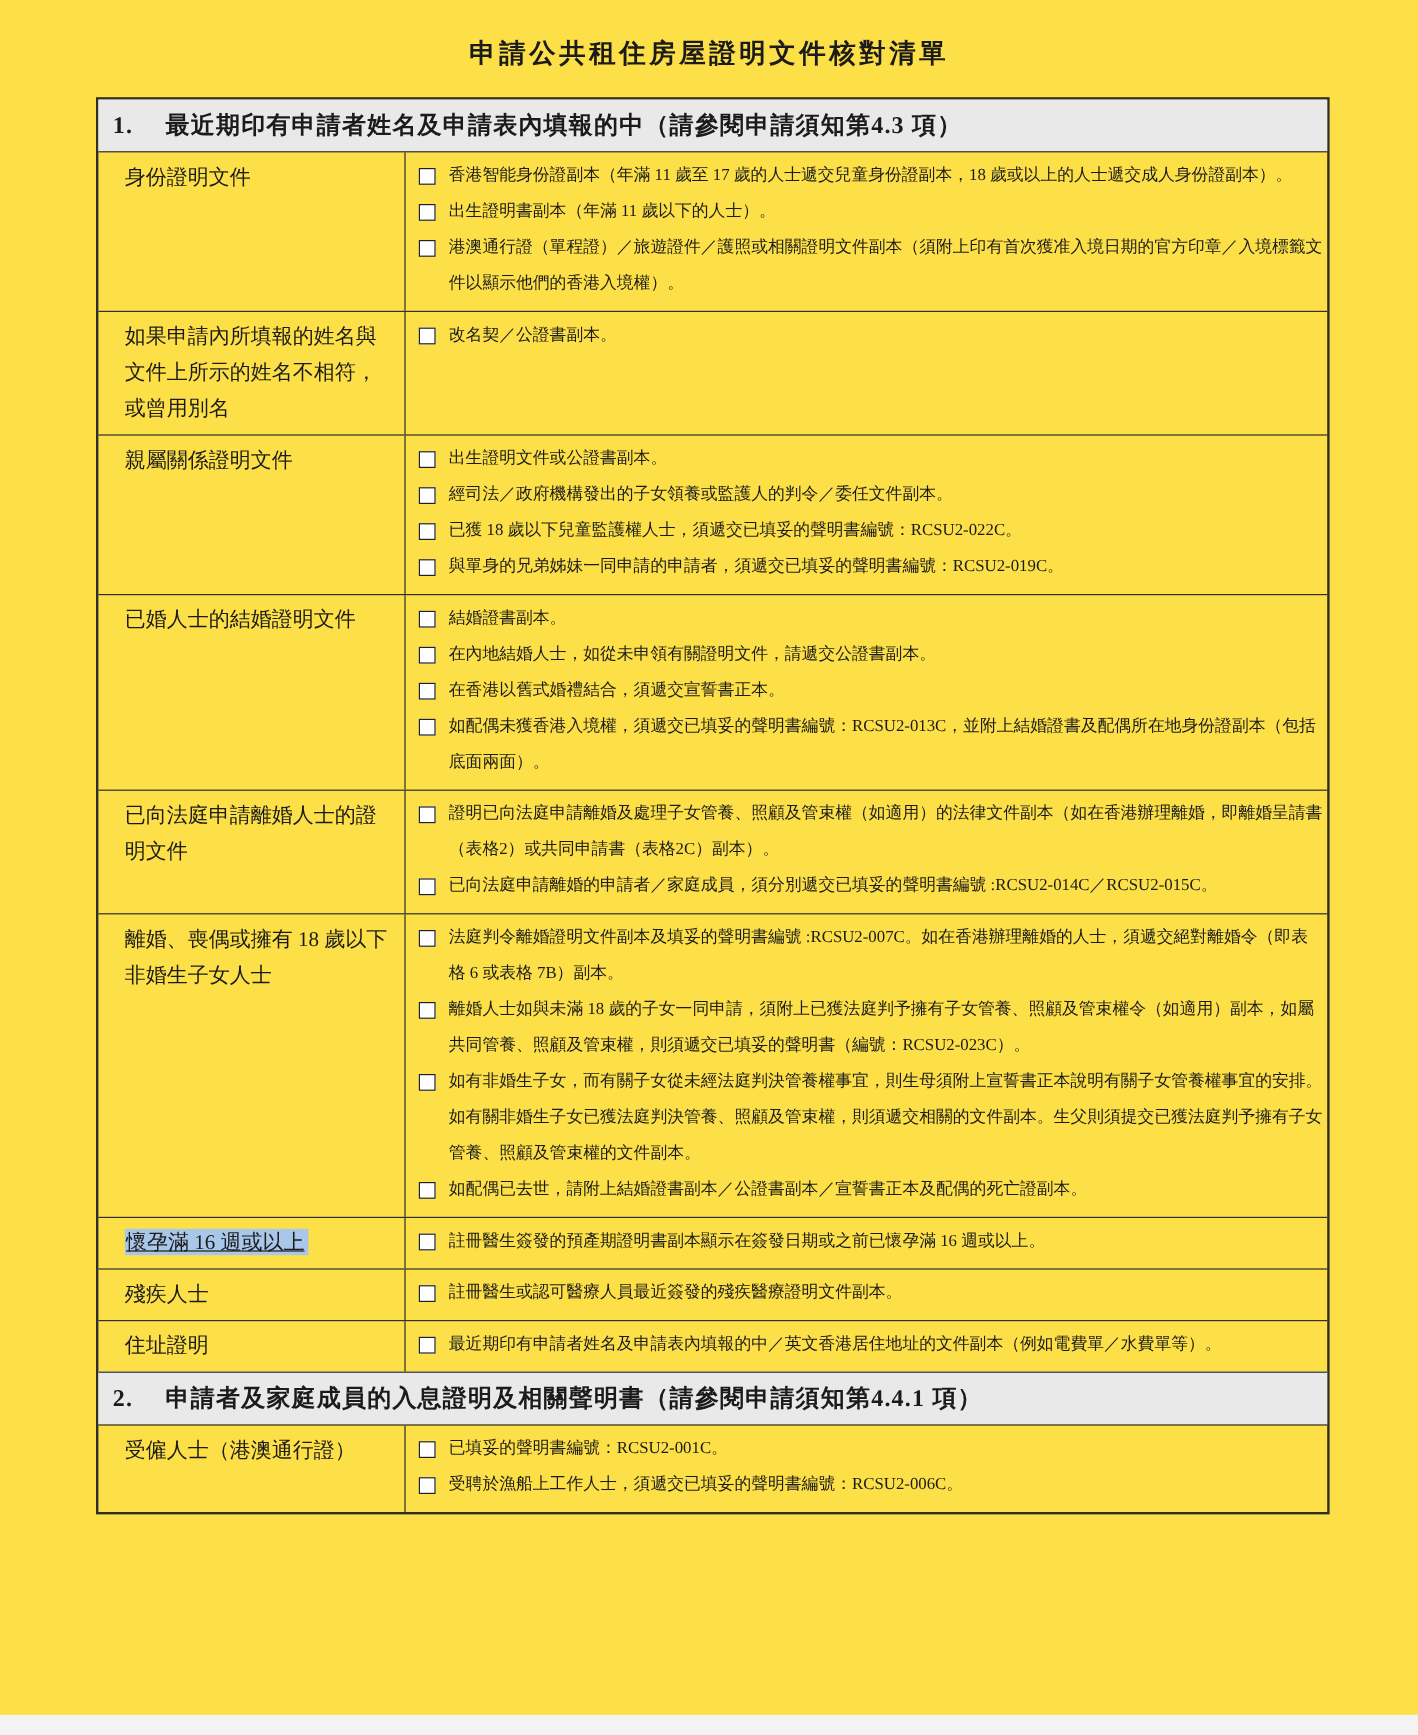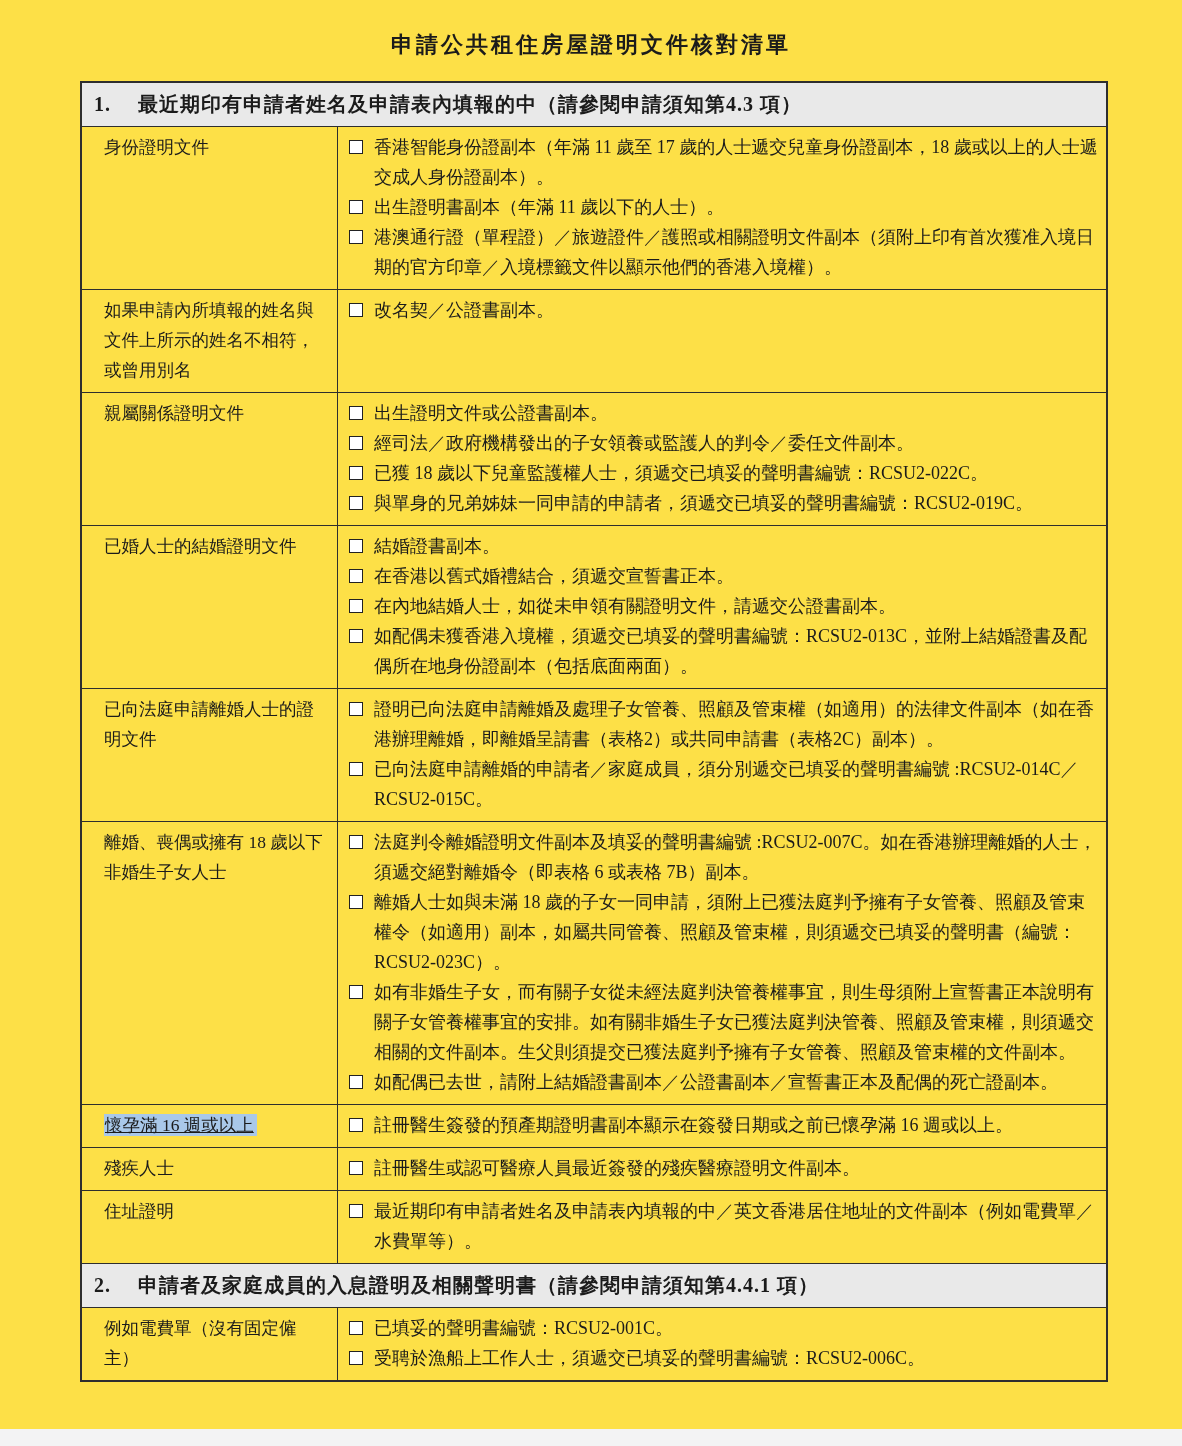--- a/index.html
+++ b/index.html
@@ -43,21 +43,21 @@
   .cell-l {
     width: 256px; flex: none;
     padding: 5px 10px 7px 22px;
     border-right: 1.5px solid #2e2e2e;
     font-size: 17.5px;
     line-height: 30px;
   }
   .cell-r {
     flex: 1;
     padding: 5px 4px 7px 10px;
-    font-size: 18px;
+    font-size: 14px;
     line-height: 30px;
   }
   .item { display: flex; }
   .cb {
     flex: none;
     width: 14px; height: 14px;
     border: 1.7px solid #222222;
     margin: 8px 11px 0 1px;
     background: #ffffff;
   }
@@ -123,25 +123,25 @@
       </div>
       <div class="row">
         <div class="cell-l">已婚人士的結婚證明文件</div>
         <div class="cell-r">
           <div class="item">
             <div class="cb"></div>
             <div class="item-text">結婚證書副本。</div>
           </div>
           <div class="item">
             <div class="cb"></div>
+            <div class="item-text">在內地結婚人士，如從未申領有關證明文件，請遞交公證書副本。</div>
+          </div>
+          <div class="item">
+            <div class="cb"></div>
             <div class="item-text">在香港以舊式婚禮結合，須遞交宣誓書正本。</div>
-          </div>
-          <div class="item">
-            <div class="cb"></div>
-            <div class="item-text">在內地結婚人士，如從未申領有關證明文件，請遞交公證書副本。</div>
           </div>
           <div class="item">
             <div class="cb"></div>
             <div class="item-text">如配偶未獲香港入境權，須遞交已填妥的聲明書編號：RCSU2-013C，並附上結婚證書及配偶所在地身份證副本（包括底面兩面）。</div>
           </div>
         </div>
       </div>
       <div class="row">
         <div class="cell-l">已向法庭申請離婚人士的證明文件</div>
         <div class="cell-r">
@@ -201,21 +201,21 @@
             <div class="cb"></div>
             <div class="item-text">最近期印有申請者姓名及申請表內填報的中／英文香港居住地址的文件副本（例如電費單／水費單等）。</div>
           </div>
         </div>
       </div>
       <div class="section-header">
         <div class="sec-num">2.</div>
         <div class="sec-text">申請者及家庭成員的入息證明及相關聲明書（請參閱申請須知第4.4.1 項）</div>
       </div>
       <div class="row">
-        <div class="cell-l">例如電費單（沒有固定僱主）</div>
+        <div class="cell-l">受僱人士（港澳通行證）</div>
         <div class="cell-r">
           <div class="item">
             <div class="cb"></div>
             <div class="item-text">已填妥的聲明書編號：RCSU2-001C。</div>
           </div>
           <div class="item">
             <div class="cb"></div>
             <div class="item-text">受聘於漁船上工作人士，須遞交已填妥的聲明書編號：RCSU2-006C。</div>
           </div>
         </div>

